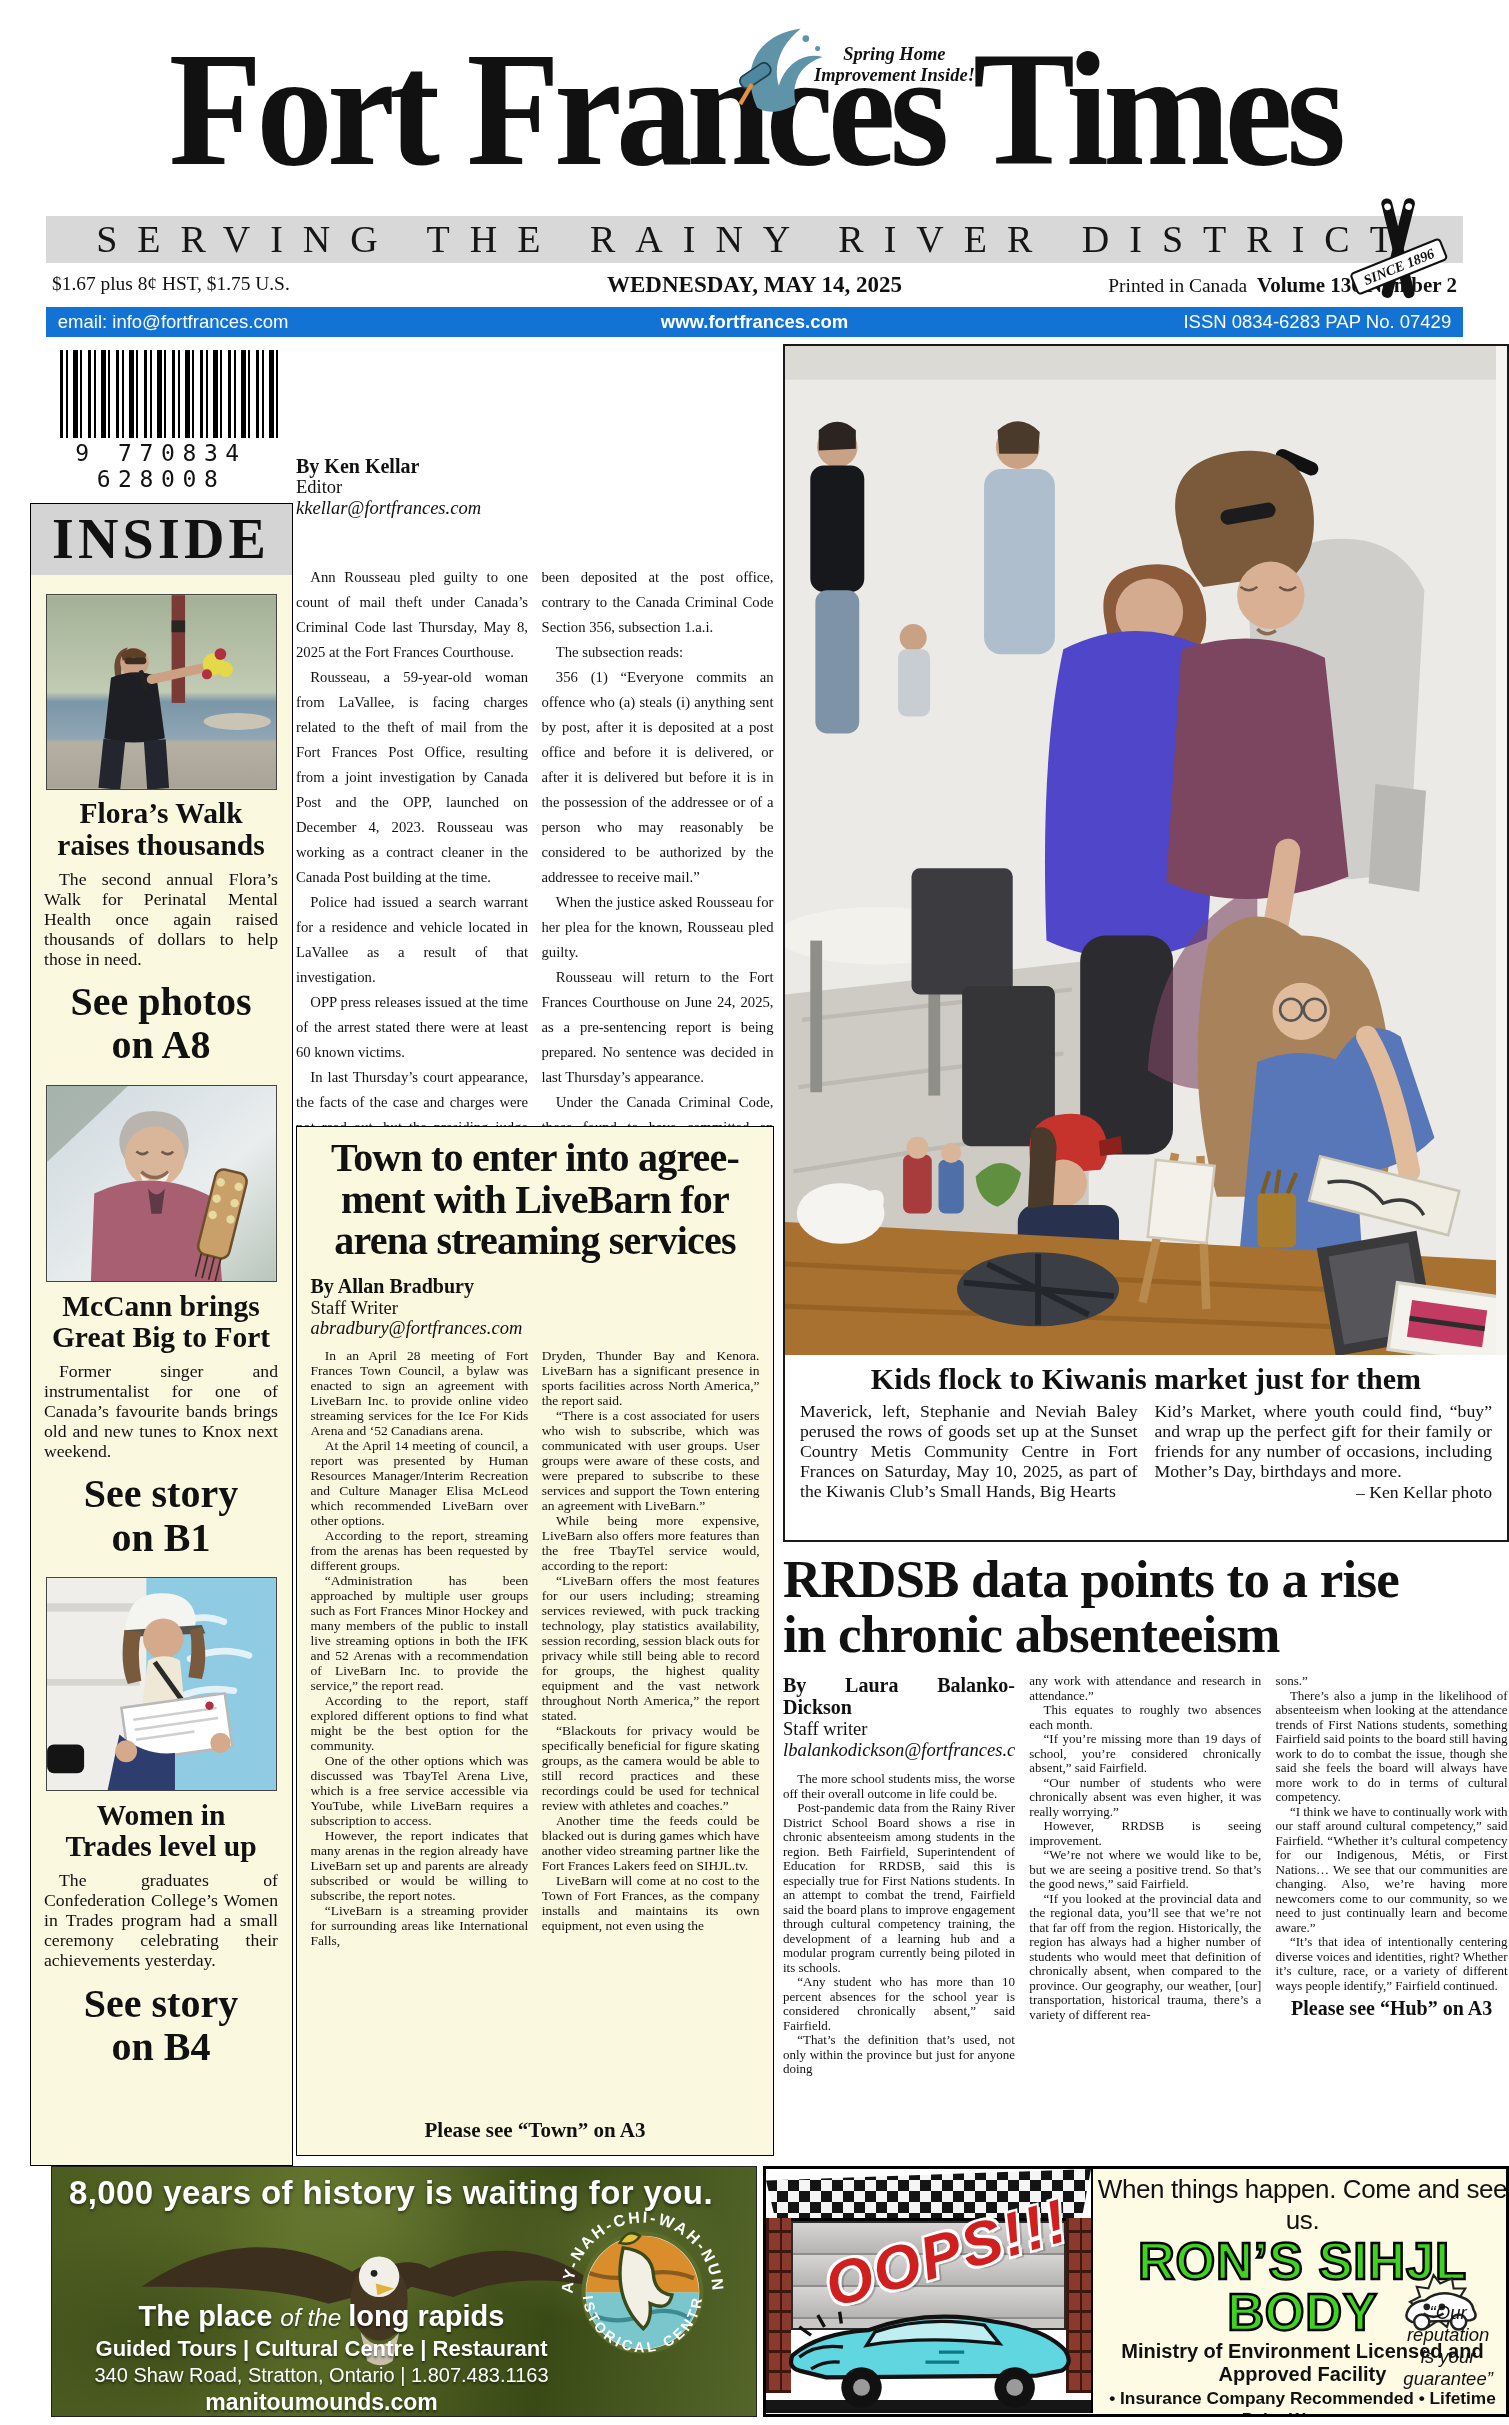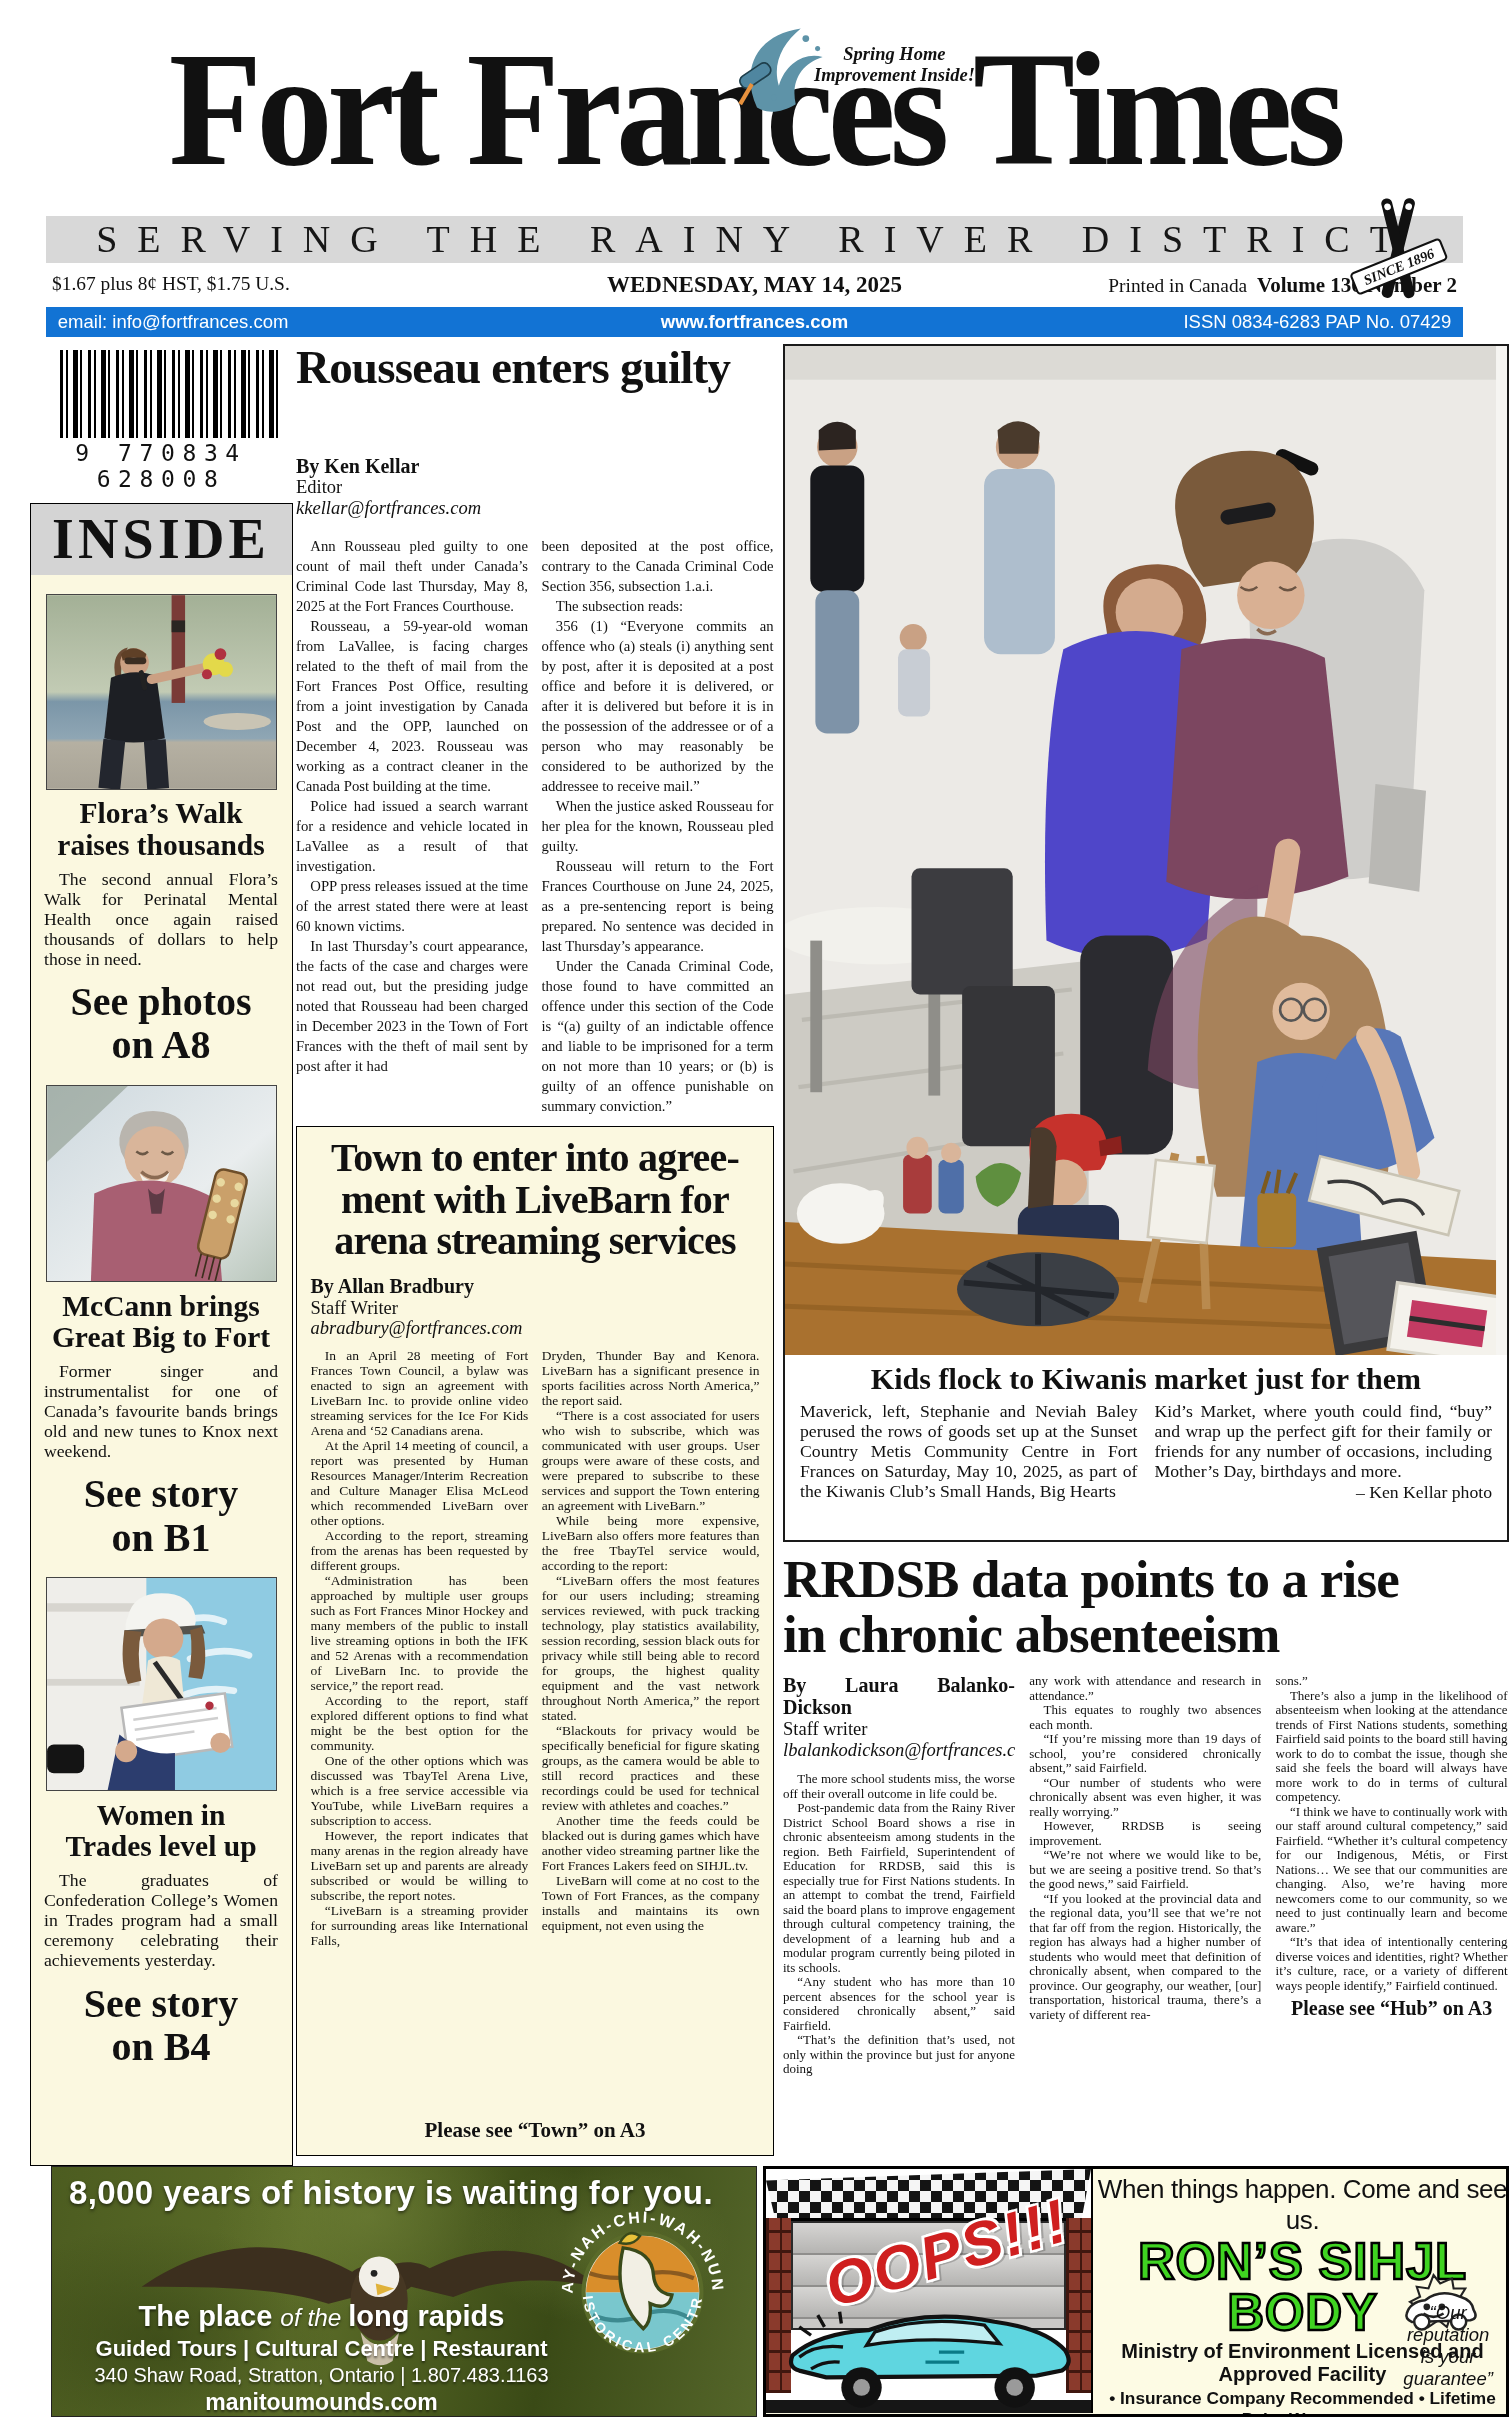--- a/index.html
+++ b/index.html
@@ -50,21 +50,21 @@
   .col p{margin:0;text-indent:14.3px;}
   .col.cont p:first-child{text-indent:0;}
   .byline-name{font-weight:bold;font-size:20px;line-height:1.12;}
   .byline-role{font-size:18.5px;line-height:1.12;}
   .byline-email{font-size:18.5px;font-style:italic;line-height:1.12;}
 
   
   .rousseau-headline{position:absolute;left:296px;top:344px;width:478px;font-weight:bold;font-size:47px;line-height:1.02;letter-spacing:-0.8px;}
   .rousseau-byline{position:absolute;left:296px;top:455px;}
   .rousseau-cols{position:absolute;left:296px;top:536px;width:478px;height:583px;display:flex;gap:13.5px;}
-  .rousseau-cols .col{width:232px;height:583px;font-size:14.7px;line-height:20px;}
+  .rousseau-cols .col{width:232px;height:583px;font-size:14.7px;line-height:25px;margin-top:29px;}
   .walchuk{text-indent:0 !important;}
 
   
   .livebarn-box{position:absolute;left:296px;top:1126px;width:478px;height:1030px;border:1.7px solid #000;background:#fbf8e0;box-sizing:border-box;padding:10px 13.5px;}
   .livebarn-headline{text-align:center;font-weight:bold;font-size:40px;line-height:1.04;letter-spacing:-0.8px;}
   .livebarn-byline{margin-top:13.5px;}
   .livebarn-cols{margin-top:8.4px;display:flex;gap:13.5px;height:755px;}
   .livebarn-cols .col{width:219px;height:755px;font-size:13.5px;line-height:15px;}
   .livebarn-slug{position:absolute;left:0;bottom:11.8px;width:100%;text-align:center;font-weight:bold;font-size:21px;}
 
@@ -303,21 +303,20 @@
           </div>
         <div class="item-cta headline">
             <p>See story</p>
             <p>on B4</p>
           </div>
       </div>
     </div>
   </div>
 
   <div class="rousseau-headline headline">
-      <p>Rousseau enters guilty</p>
     </div>
   <div class="rousseau-byline">
     <div class="byline-name">By Ken Kellar</div>
     <div class="byline-role">Editor</div>
     <div class="byline-email">kkellar@fortfrances.com</div>
   </div>
   <div class="rousseau-cols">
     <div class="col">
         <p>Ann Rousseau pled guilty to one count of mail theft under Canada’s Criminal Code last Thursday, May 8, 2025 at the Fort Frances Courthouse.</p>
         <p>Rousseau, a 59-year-old woman from LaVallee, is facing charges related to the theft of mail from the Fort Frances Post Office, resulting from a joint investigation by Canada Post and the OPP, launched on December 4, 2023. Rousseau was working as a contract cleaner in the Canada Post building at the time.</p>

